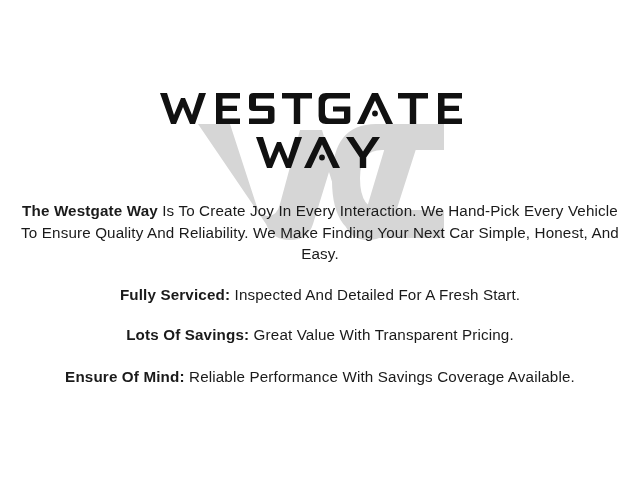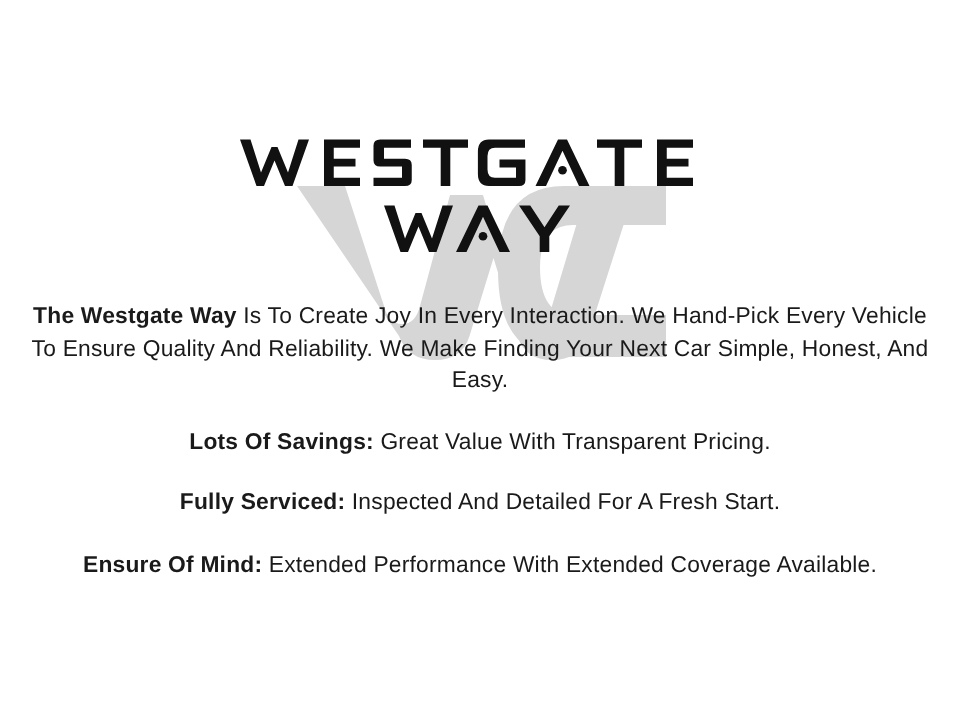--- a/index.html
+++ b/index.html
@@ -156,21 +156,21 @@
         </svg>
       </div>
 
     </div>
   </div>
 
   <div class="copy">
 
     <p class="para para-intro"><b class="lead">The Westgate Way</b><span> Is To Create Joy In Every Interaction. We Hand-Pick Every Vehicle To Ensure Quality And Reliability. We Make Finding Your Next Car Simple, Honest, And Easy.</span></p>
 
+    <p class="para para-feature"><b class="lead">Fully Serviced:</b><span> Inspected And Detailed For A Fresh Start.</span></p>
+
     <p class="para para-feature"><b class="lead">Lots Of Savings:</b><span> Great Value With Transparent Pricing.</span></p>
 
-    <p class="para para-feature"><b class="lead">Fully Serviced:</b><span> Inspected And Detailed For A Fresh Start.</span></p>
-
-    <p class="para para-feature last"><b class="lead">Ensure Of Mind:</b><span> Extended Performance With Extended Coverage Available.</span></p>
+    <p class="para para-feature last"><b class="lead">Ensure Of Mind:</b><span> Reliable Performance With Savings Coverage Available.</span></p>
 
   </div>
 
 </div>
 
 </body></html>

